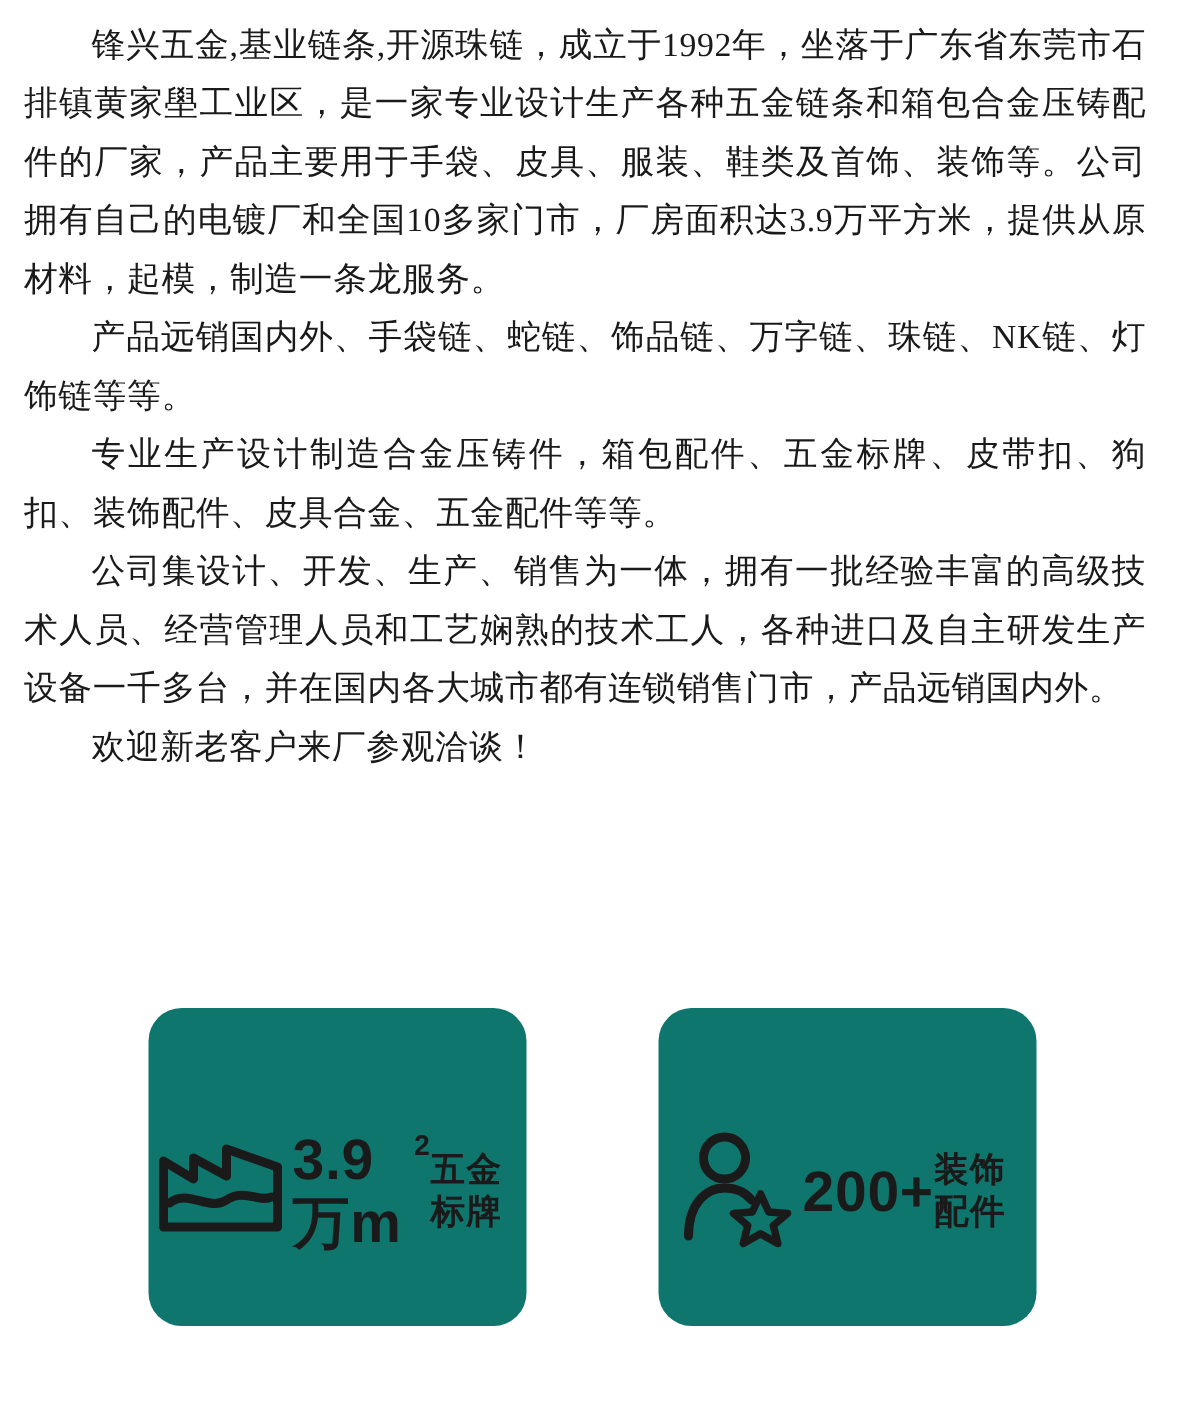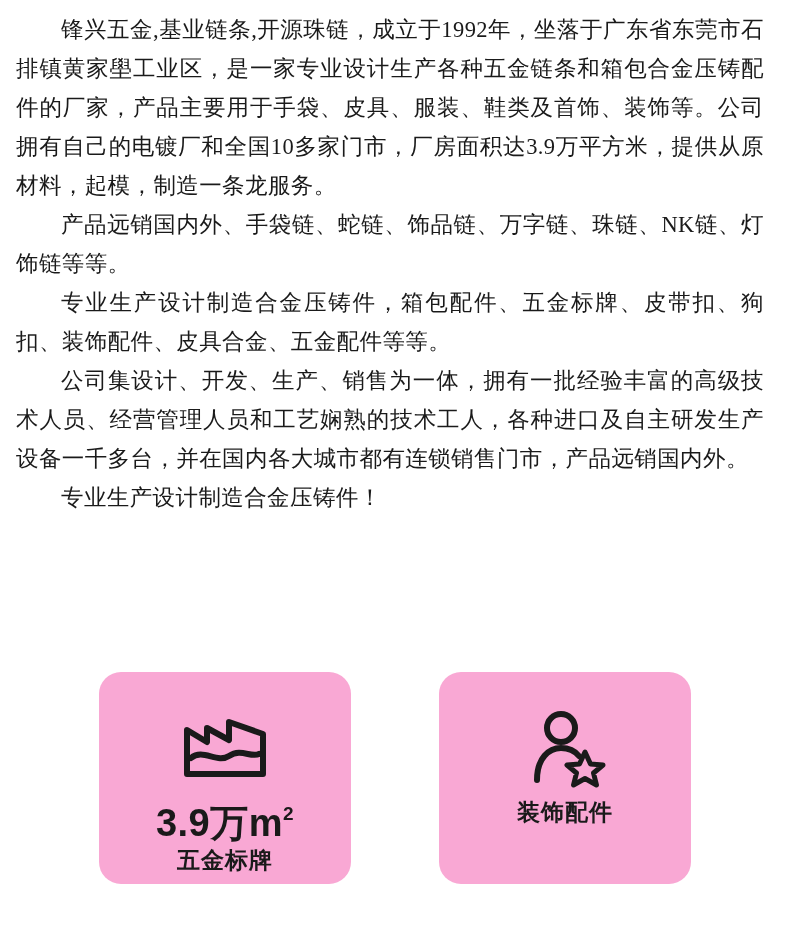--- a/index.html
+++ b/index.html
@@ -38,23 +38,22 @@
     right: 0;
     top: 672px;
     display: flex;
     justify-content: center;
     gap: 88px;
   }
   .stat-card {
     width: 252px;
     height: 212px;
     border-radius: 22px;
-    background: #f9a8d4;
+    background: #0f766e;
     display: flex;
-    flex-direction: column;
     align-items: center;
     justify-content: flex-start;
     box-sizing: border-box;
     padding-top: 28px;
     color: #1a1a1a;
   }
   .stat-icon {
     height: 96px;
     display: flex;
     align-items: center;
@@ -88,21 +87,21 @@
 </head>
 <body>
 
 <div class="page">
 
   <div class="body-copy">
     <p>锋兴五金,基业链条,开源珠链，成立于1992年，坐落于广东省东莞市石排镇黄家壆工业区，是一家专业设计生产各种五金链条和箱包合金压铸配件的厂家，产品主要用于手袋、皮具、服装、鞋类及首饰、装饰等。公司拥有自己的电镀厂和全国10多家门市，厂房面积达3.9万平方米，提供从原材料，起模，制造一条龙服务。</p>
     <p>产品远销国内外、手袋链、蛇链、饰品链、万字链、珠链、NK链、灯饰链等等。</p>
     <p>专业生产设计制造合金压铸件，箱包配件、五金标牌、皮带扣、狗扣、装饰配件、皮具合金、五金配件等等。</p>
     <p>公司集设计、开发、生产、销售为一体，拥有一批经验丰富的高级技术人员、经营管理人员和工艺娴熟的技术工人，各种进口及自主研发生产设备一千多台，并在国内各大城市都有连锁销售门市，产品远销国内外。</p>
-    <p>专业生产设计制造合金压铸件！</p>
+    <p>欢迎新老客户来厂参观洽谈！</p>
   </div>
 
   <div class="stats">
 
     <div class="stat-card">
       <div class="stat-icon">
         <svg width="96" height="80" viewBox="0 0 96 80" fill="none" xmlns="http://www.w3.org/2000/svg">
           <path d="M10 66 L10 22 L30 34 L30 20 L52 32 L52 14 L86 26 L86 66 Z" stroke="#1a1a1a" stroke-width="6" stroke-linejoin="round" stroke-linecap="round" fill="none"></path>
           <path d="M14 50 C26 40, 40 56, 52 48 C64 40, 74 50, 82 46" stroke="#1a1a1a" stroke-width="6" stroke-linecap="round" fill="none"></path>
         </svg>
@@ -115,17 +114,21 @@
     </div>
 
     <div class="stat-card">
       <div class="stat-icon">
         <svg width="96" height="80" viewBox="0 0 96 80" fill="none" xmlns="http://www.w3.org/2000/svg">
           <circle cx="44" cy="20" r="14" stroke="#1a1a1a" stroke-width="6" fill="none"></circle>
           <path d="M20 72 C20 50, 32 40, 44 40 C52 40, 58 43, 62 48" stroke="#1a1a1a" stroke-width="6" stroke-linecap="round" fill="none"></path>
           <path d="M68 44 L73.5 56 L86 57 L76.5 65 L79.5 77 L68 70.5 L56.5 77 L59.5 65 L50 57 L62.5 56 Z" stroke="#1a1a1a" stroke-width="5" stroke-linejoin="round" fill="none"></path>
         </svg>
       </div>
+      <div class="stat-value">
+        <span>200+</span>
+        <span class="sup"></span>
+      </div>
       <div class="stat-label">装饰配件</div>
     </div>
 
   </div>
 </div>
 
 </body></html>

